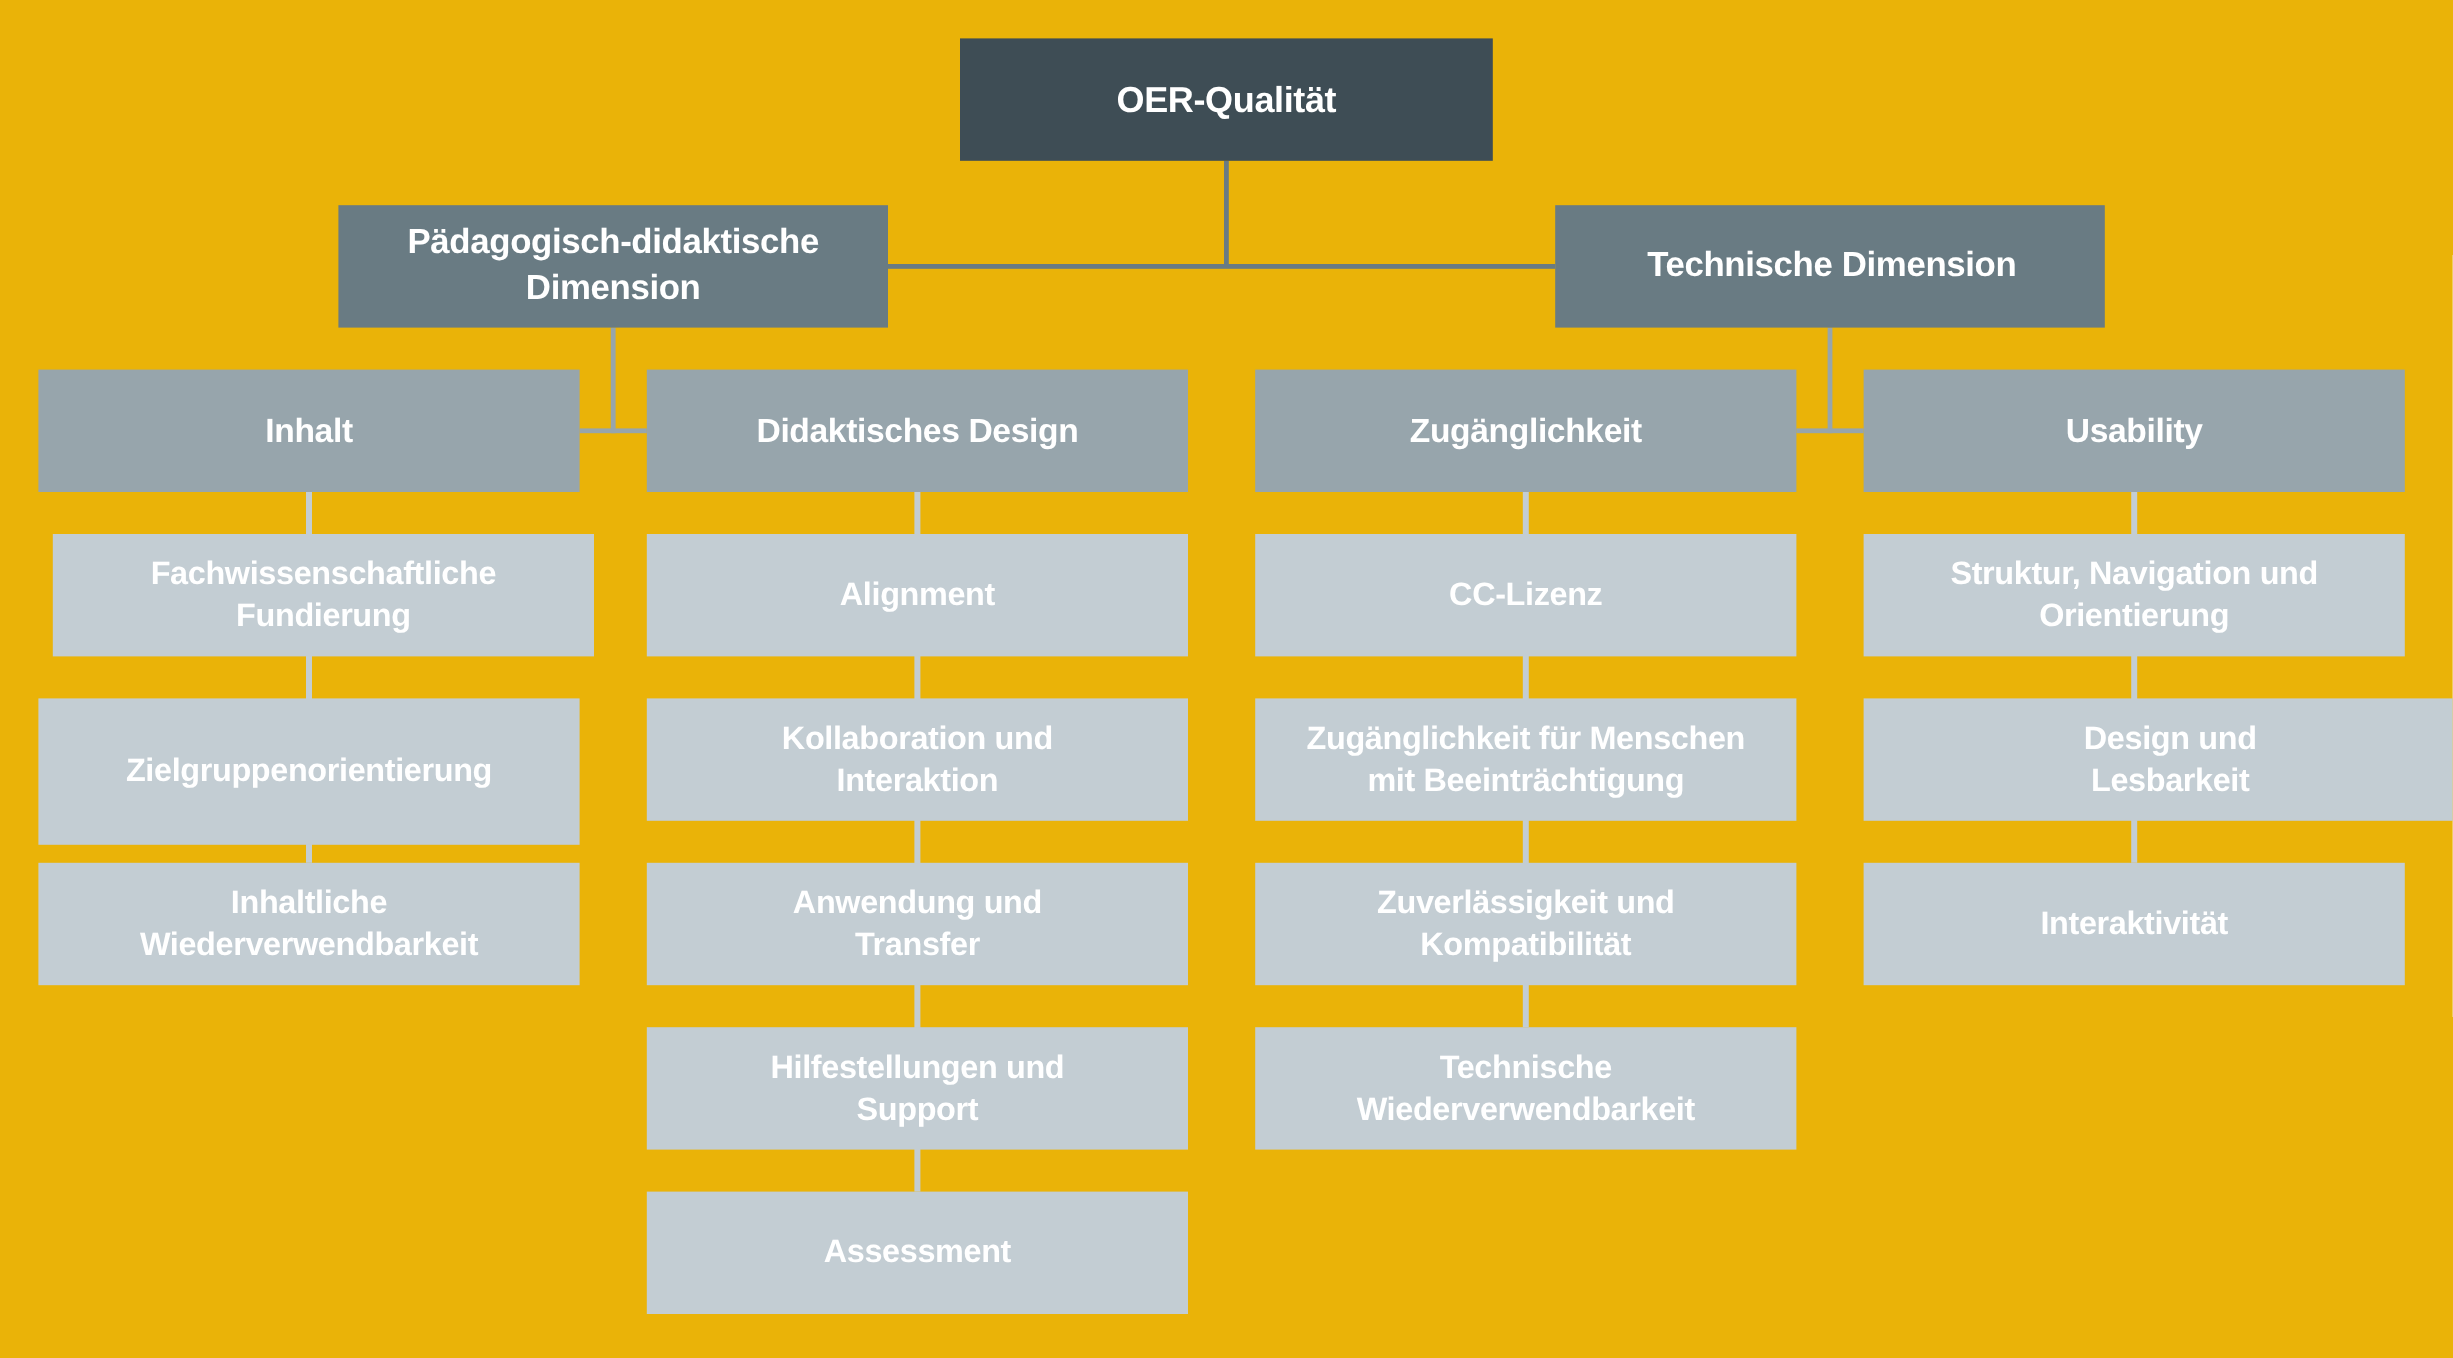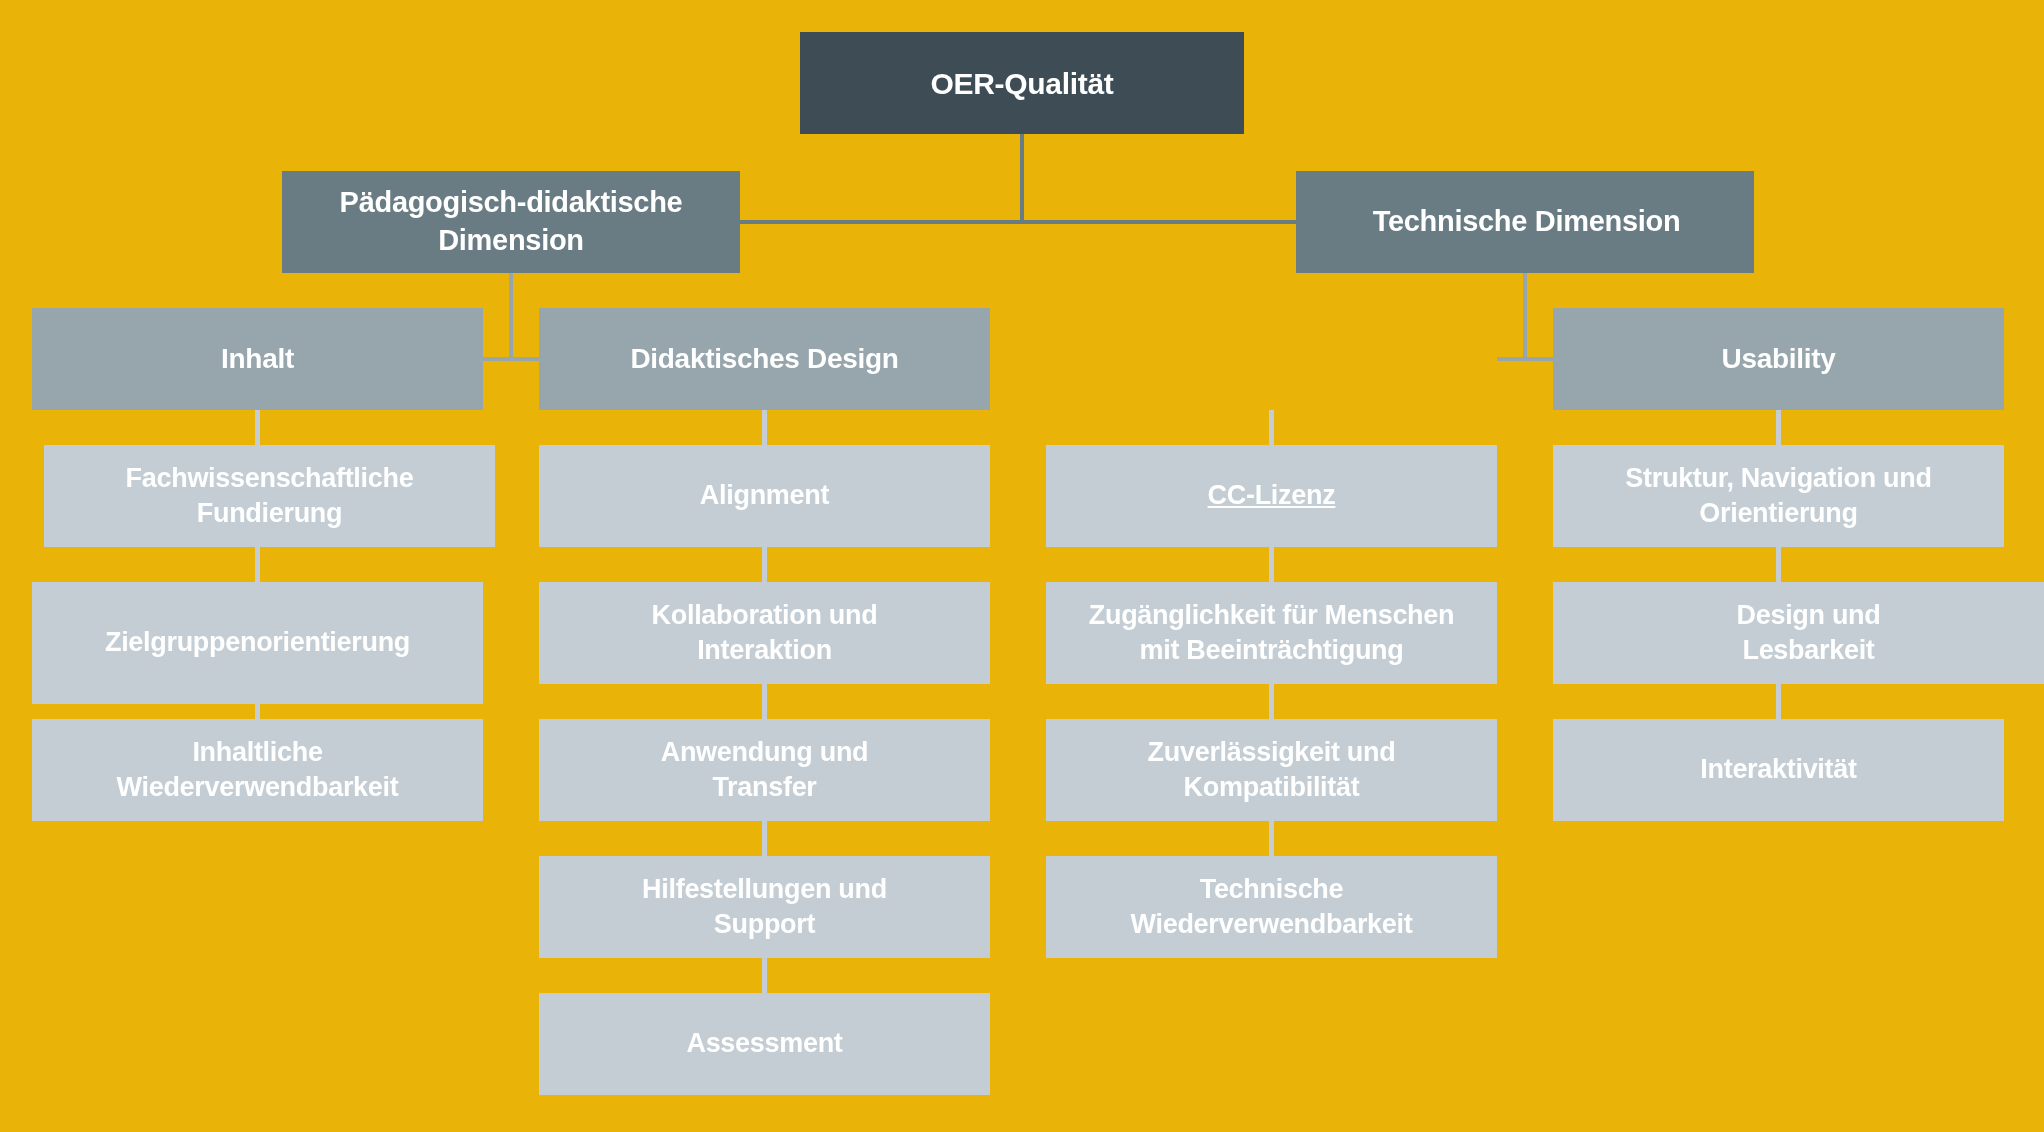--- a/index.html
+++ b/index.html
@@ -50,38 +50,39 @@
   <div class="conn l3" style="left:1776px;top:410px;width:5px;height:309px;"></div>
 
   <div class="box root" style="left:800px;top:32px;width:444px;height:102px;">OER-Qualität</div>
 
   <div class="box dim" style="left:282px;top:171px;width:458px;height:102px;">Pädagogisch-didaktische
 Dimension</div>
   <div class="box dim" style="left:1296px;top:171px;width:458px;height:102px;padding-left:11px;">Technische Dimension</div>
 
   <div class="box cat" style="left:32px;top:308px;width:451px;height:102px;">Inhalt</div>
   <div class="box cat" style="left:539px;top:308px;width:451px;height:102px;">Didaktisches Design</div>
+  <div class="box cat" style="left:1046px;top:308px;width:451px;height:102px;">Zugänglichkeit</div>
   <div class="box cat" style="left:1553px;top:308px;width:451px;height:102px;">Usability</div>
 
   <div class="box crit" style="left:44px;top:445px;width:451px;height:102px;">Fachwissenschaftliche
 Fundierung</div>
   <div class="box crit" style="left:32px;top:582px;width:451px;height:122px;">Zielgruppenorientierung</div>
   <div class="box crit" style="left:32px;top:719px;width:451px;height:102px;">Inhaltliche
 Wiederverwendbarkeit</div>
 
   <div class="box crit" style="left:539px;top:445px;width:451px;height:102px;">Alignment</div>
   <div class="box crit" style="left:539px;top:582px;width:451px;height:102px;text-align:center;">Kollaboration und
 Interaktion</div>
   <div class="box crit" style="left:539px;top:719px;width:451px;height:102px;">Anwendung und
 Transfer</div>
   <div class="box crit" style="left:539px;top:856px;width:451px;height:102px;">Hilfestellungen und
 Support</div>
   <div class="box crit" style="left:539px;top:993px;width:451px;height:102px;">Assessment</div>
 
-  <div class="box crit" style="left:1046px;top:445px;width:451px;height:102px;text-decoration:underline;">CC-Lizenz</div>
+  <div class="box crit" style="left:1046px;top:445px;width:451px;height:102px;">CC-Lizenz</div>
   <div class="box crit" style="left:1046px;top:582px;width:451px;height:102px;">Zugänglichkeit für Menschen
 mit Beeinträchtigung</div>
   <div class="box crit" style="left:1046px;top:719px;width:451px;height:102px;">Zuverlässigkeit und
 Kompatibilität</div>
   <div class="box crit" style="left:1046px;top:856px;width:451px;height:102px;">Technische
 Wiederverwendbarkeit</div>
 
   <div class="box crit" style="left:1553px;top:445px;width:451px;height:102px;">Struktur, Navigation und
 Orientierung</div>
   <div class="box crit" style="left:1553px;top:582px;width:511px;height:102px;">Design und

